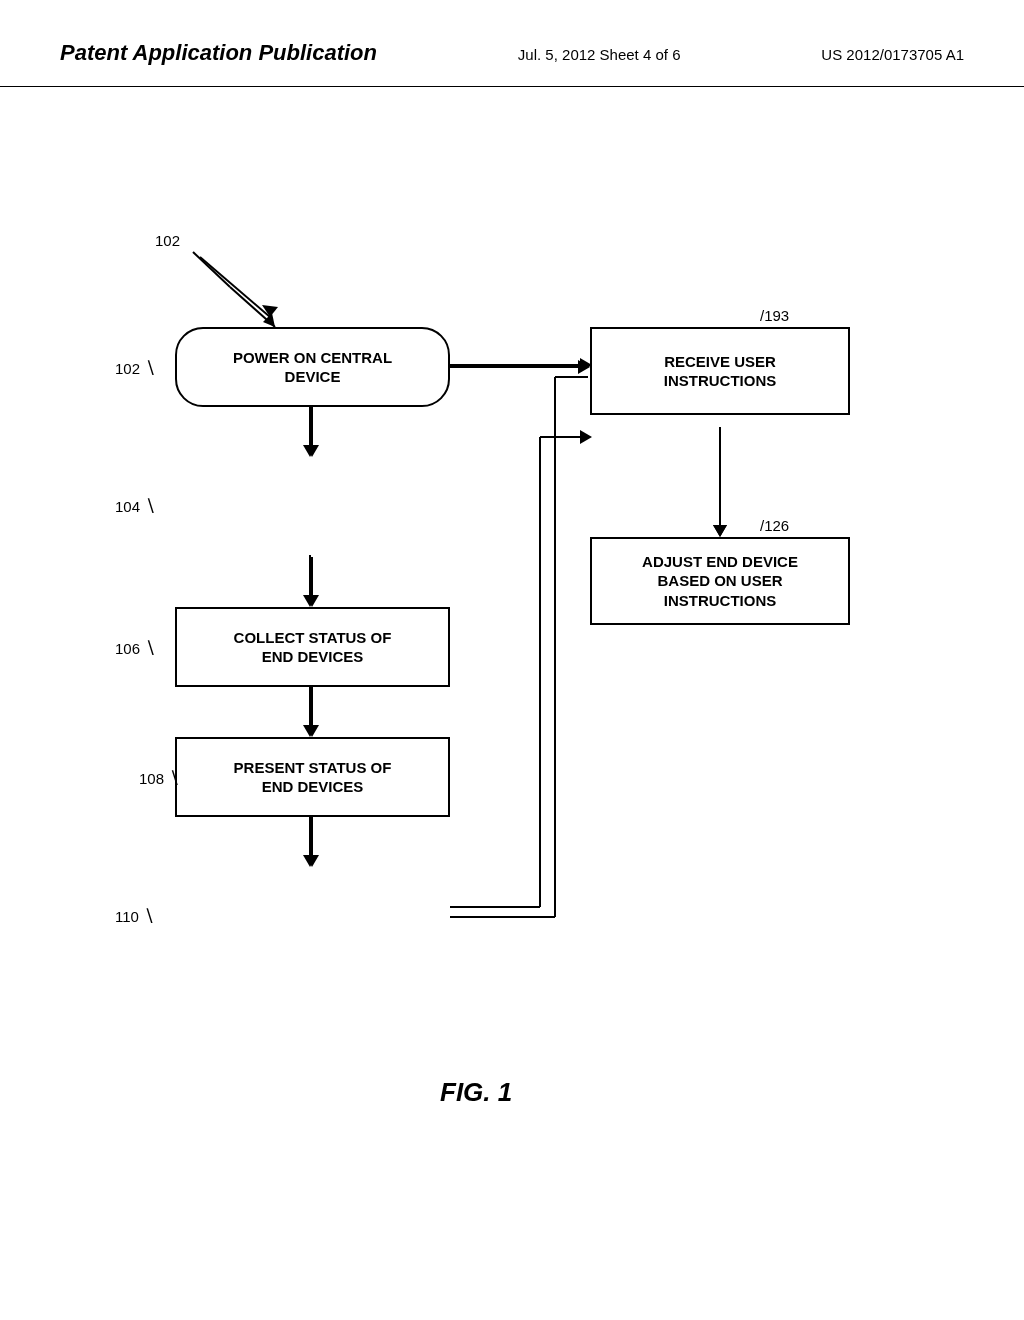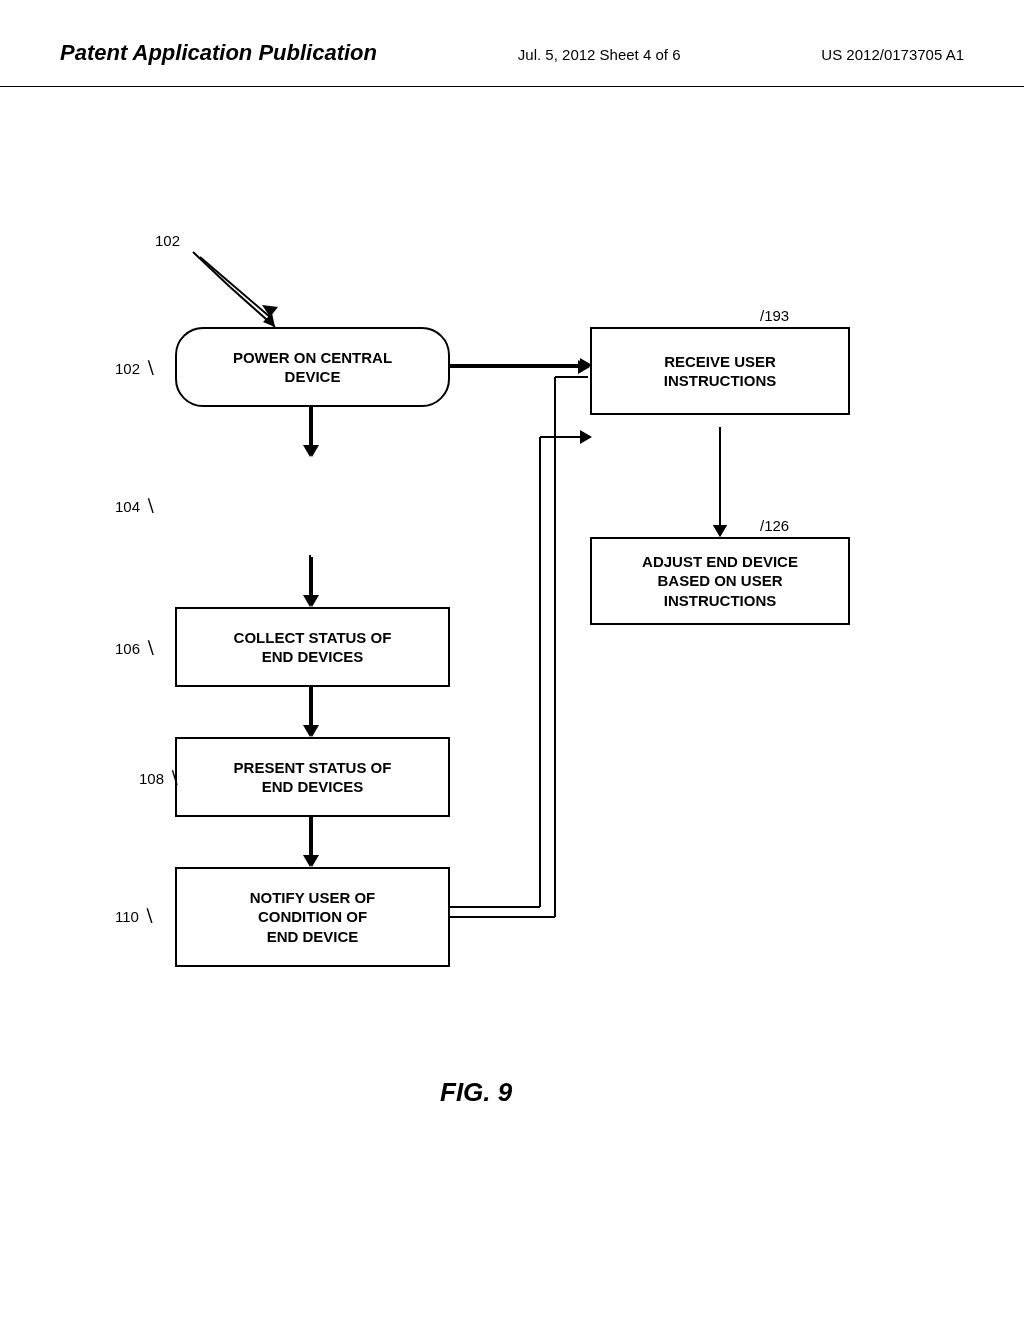--- a/index.html
+++ b/index.html
@@ -127,36 +127,33 @@
   <div class="flow-box" style="left:175px; top:520px; width:275px; height:80px;">
     COLLECT STATUS OF<br>END DEVICES
   </div>
   <div class="label" style="left:115px; top:550px;">106 <span style="font-size:18px;">∖</span></div>
 
   <div class="flow-box" style="left:175px; top:650px; width:275px; height:80px;">
     PRESENT STATUS OF<br>END DEVICES
   </div>
   <div class="label" style="left:115px; top:680px;margin-left:24px;">108 <span style="font-size:18px;">∖</span></div>
 
-  <div class="flow-box" style="left:175px; top:780px; width:275px; height:100px;">
-    NOTIFY USER OF<br>CONDITION OF<br>END DEVICE
-  </div>
   <div class="label" style="left:115px; top:818px;">110 <span style="font-size:18px;">∖</span></div>
 
   <div class="flow-box" style="left:590px; top:240px; width:260px; height:88px;">
     RECEIVE USER<br>INSTRUCTIONS
   </div>
   <div class="label" style="left:760px; top:220px;">/193</div>
 
   <div class="flow-box" style="left:590px; top:450px; width:260px; height:88px;">
     ADJUST END DEVICE<br>BASED ON USER<br>INSTRUCTIONS
   </div>
   <div class="label" style="left:760px; top:430px;">/126</div>
 
-  <div class="fig-label" style="left:440px; top:990px;">FIG. 9</div>
+  <div class="fig-label" style="left:440px; top:990px;">FIG. 1</div>
 
   <svg style="position:absolute;top:0;left:0;width:100%;height:100%;pointer-events:none;">
 
     <line x1="193" y1="165" x2="230" y2="200" stroke="#000" stroke-width="2"></line>
     <line x1="230" y1="200" x2="275" y2="240" stroke="#000" stroke-width="2"></line>
     <polygon points="275,240 263,235 272,226" fill="#000"></polygon>
 
     <line x1="312" y1="320" x2="312" y2="368" stroke="#000" stroke-width="2"></line>
     <polygon points="312,370 305,358 319,358" fill="#000"></polygon>
 

